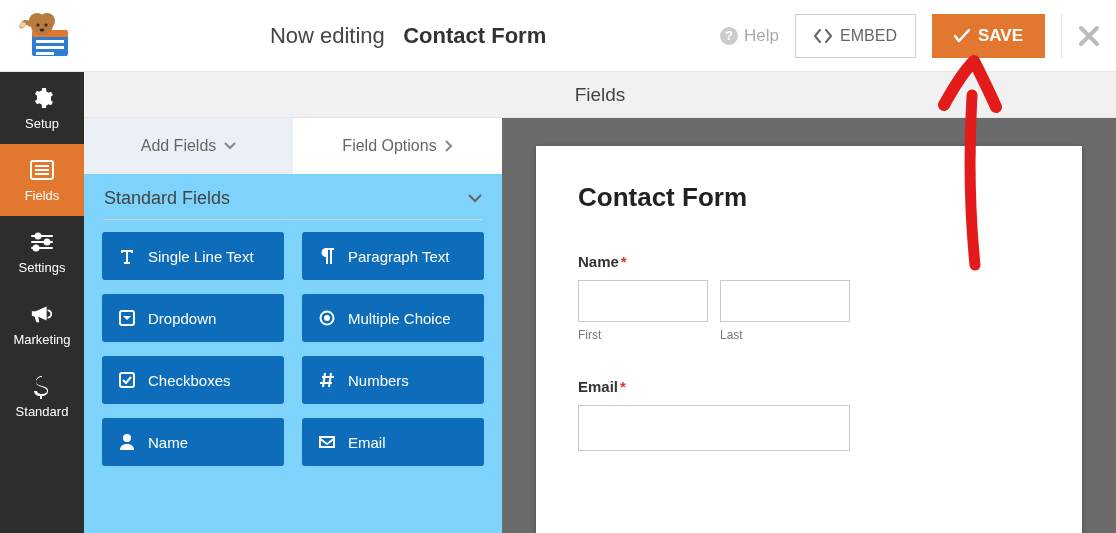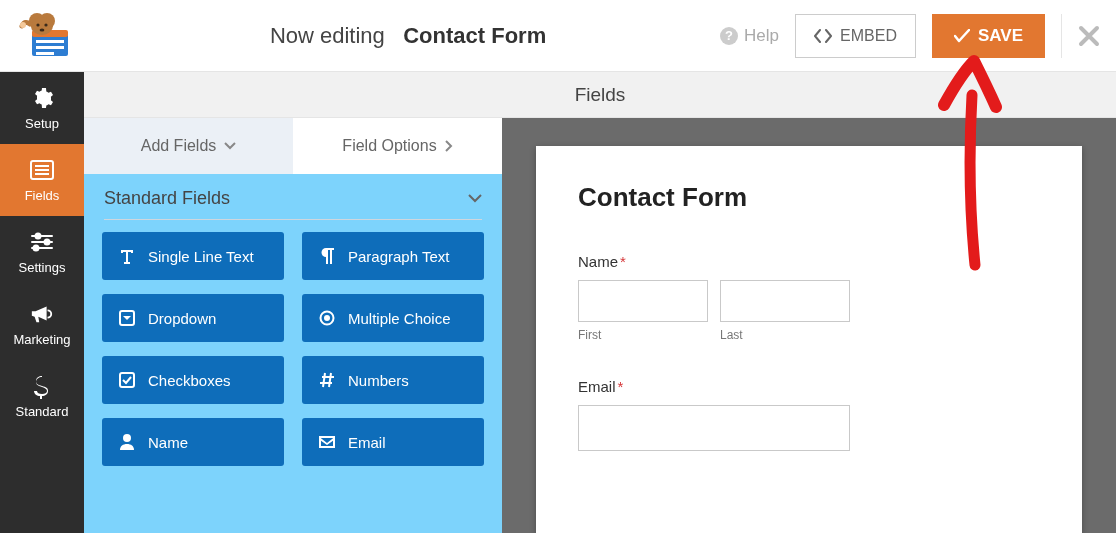--- a/index.html
+++ b/index.html
@@ -38,21 +38,21 @@
 
   .fields-scroll { flex:1; overflow:auto; padding: 14px 12px 8px 12px;}
   .groupheader { display:flex; align-items:center; justify-content:space-between; margin: 0 8px 12px 8px; padding-bottom:10px; border-bottom:1px solid #cfd6dd; color:#444; font-size:18px;}
   .fieldgrid { display:grid; grid-template-columns: 1fr 1fr; gap: 14px 18px; padding:0 6px;}
   .fieldbtn { background:#0e6dba; color:#fff; height:48px; display:flex; align-items:center; gap:12px; padding:0 16px; font-size:15px; border-radius:3px; cursor:pointer;}
   .fieldbtn .ficon { width:18px; display:flex; align-items:center; justify-content:center; color:#fff;}
 
   .preview { flex:1; background:#6b6b6b; padding:28px 34px 0 34px; overflow:hidden;}
   .paper { background:#fff; height:100%; padding:36px 42px; box-shadow:0 2px 6px rgba(0,0,0,.3);}
   .paper h2 { font-size:26px; font-weight:700; color:#222; margin-bottom:40px;}
-  .flabel { font-size:15px; color:#333; font-weight:400; margin-bottom:10px;}
+  .flabel { font-size:15px; color:#333; font-weight:700; margin-bottom:10px;}
   .req { color:#d63638; margin-left:2px;}
   .namerow { display:flex; gap:12px; margin-bottom:36px;}
   .inputbox { width:130px; height:42px; border:1px solid #c9c9c9; }
   .sublabel { font-size:12px; color:#777; margin-top:6px;}
   .emailbox { width:272px; height:46px; border:1px solid #c9c9c9; margin-top:4px;}
 
   
   .arrow-overlay { position:absolute; pointer-events:none; }
 
   svg { display:block; }

